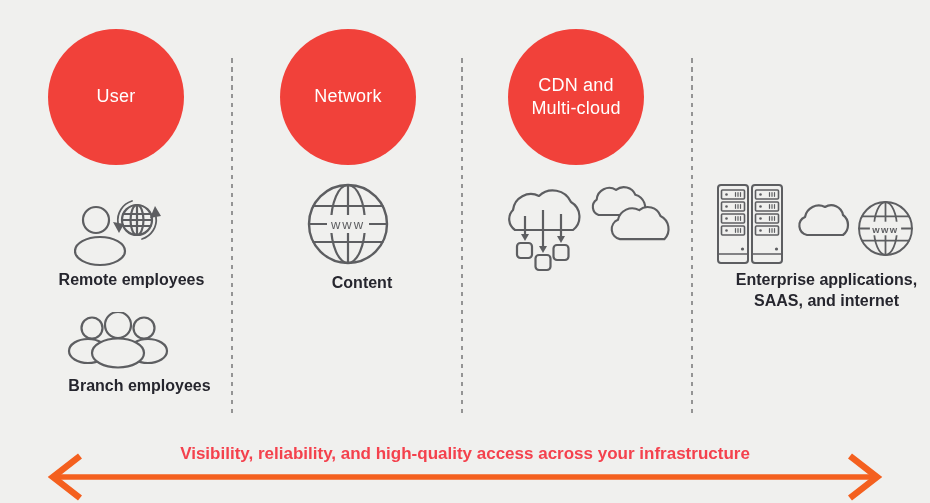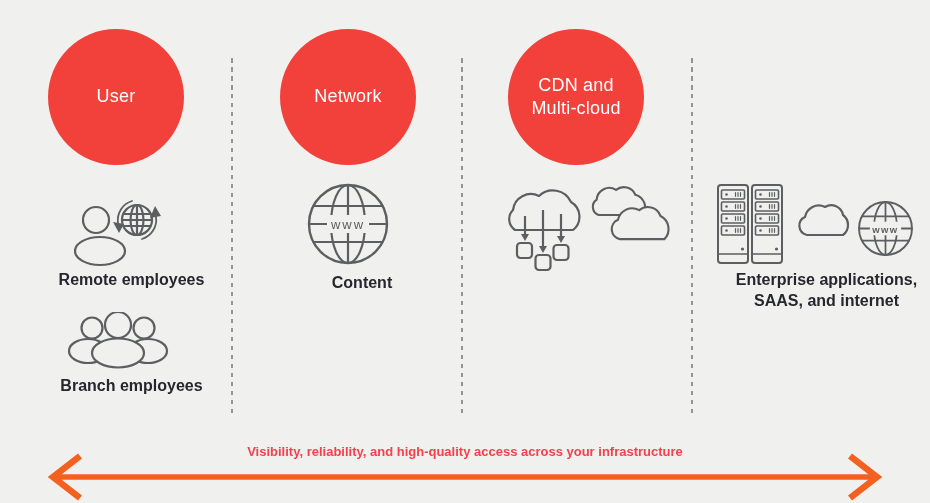--- a/index.html
+++ b/index.html
@@ -24,21 +24,21 @@
   .icon .s{fill:none;stroke:currentColor;stroke-width:2.2;stroke-linecap:round;stroke-linejoin:round;}
   .icon .sq{stroke-linecap:butt;}
   .icon .f{fill:currentColor;stroke:none;}
   .icon .bgf{fill:var(--bg);stroke:currentColor;stroke-width:2.2;}
   .icon text{fill:var(--icon_stroke);font-family:"Liberation Sans",sans-serif;}
 
   .icon-label{position:absolute;color:var(--label_dark);font-size:16px;font-weight:700;
     text-align:center;line-height:1.32;white-space:pre-line;margin-left:16px;}
 
   .caption{position:absolute;top:444px;left:0;width:930px;text-align:center;
-    color:var(--caption_red);font-size:13px;font-weight:600;}
+    color:var(--caption_red);font-size:17px;font-weight:600;}
   .arrow-wrap{position:absolute;left:40px;top:451px;width:850px;height:50px;color:var(--arrow_orange);}
   .arrow-wrap svg{display:block;}
 </style>
 </head>
 <body>
 
 <div class="canvas">
 
   <div class="divider" style="left:231px"></div>
   <div class="divider" style="left:461px"></div>
@@ -76,21 +76,21 @@
   <div class="icon" style="left:66px;top:312px;width:104px;height:58px">
     <svg viewBox="0 0 104 58">
       <circle class="s" cx="26" cy="16" r="10.5"></circle>
       <ellipse class="s" cx="22" cy="39" rx="19" ry="12"></ellipse>
       <circle class="s" cx="78" cy="16" r="10.5"></circle>
       <ellipse class="s" cx="82" cy="39" rx="19" ry="12"></ellipse>
       <ellipse class="bgf" cx="52" cy="41" rx="26" ry="14.5"></ellipse>
       <circle class="bgf" cx="52" cy="13" r="13"></circle>
     </svg>
   </div>
-  <div class="icon-label" style="left:0;top:375px;width:231px">Branch employees</div>
+  <div class="icon-label" style="left:8px;top:375px;width:231px">Branch employees</div>
 
   <div class="icon" style="left:306px;top:182px;width:84px;height:84px">
     <svg viewBox="0 0 84 84">
       <circle class="s" style="stroke-width:2.4" cx="42" cy="42" r="39"></circle>
       <line class="s" x1="42" y1="3" x2="42" y2="81"></line>
       <ellipse class="s" cx="42" cy="42" rx="17" ry="39"></ellipse>
       <line class="s" x1="7.4" y1="24" x2="76.6" y2="24"></line>
       <line class="s" x1="7.4" y1="60" x2="76.6" y2="60"></line>
       <line class="s" x1="3" y1="42" x2="81" y2="42"></line>
       <rect x="21" y="33" width="42" height="18" fill="var(--bg)"></rect>

